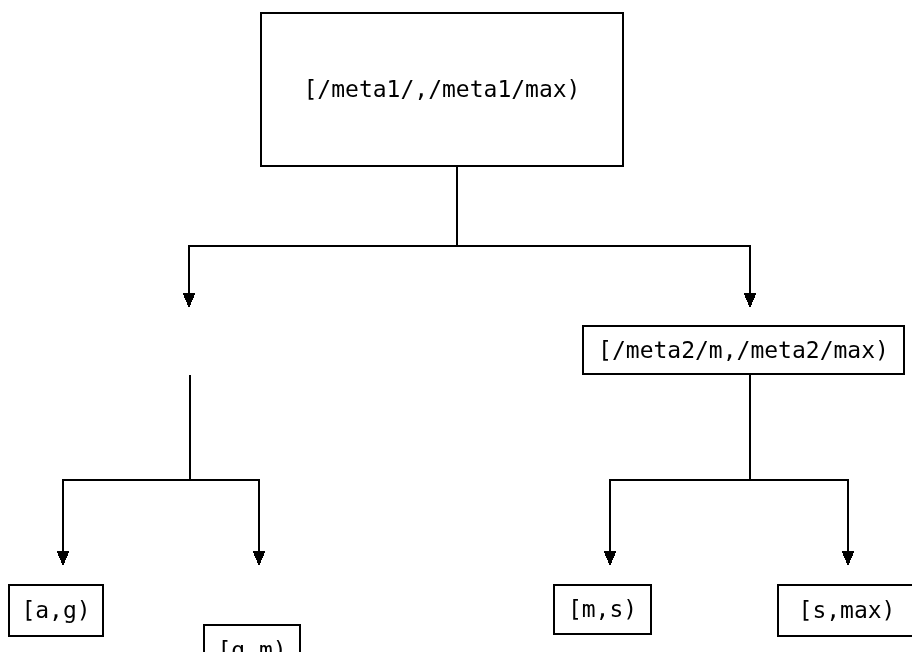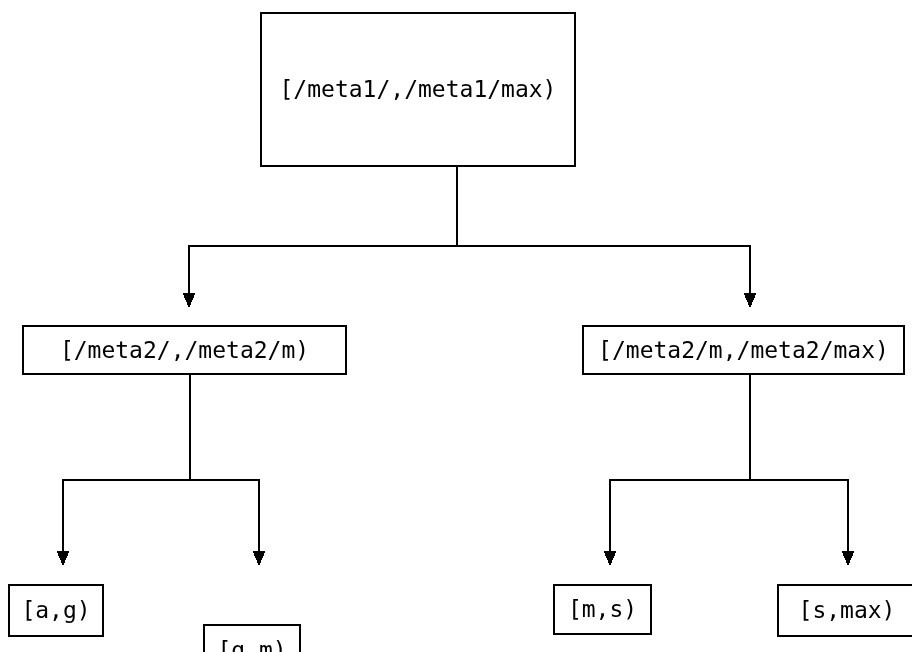--- a/index.html
+++ b/index.html
@@ -29,21 +29,21 @@
     border: 2px solid #000000;
     color: #000000;
     display: flex;
     align-items: center;
     justify-content: center;
     font-size: 23px;
     line-height: 1;
     white-space: nowrap;
     letter-spacing: 0;
   }
-  .n-root { left: 260px; top: 12px;  width: 316px; height: 155px; }
+  .n-root { left: 260px; top: 12px;  width: 364px; height: 155px; }
   .n-l    { left: 22px;  top: 325px; width: 325px; height: 50px;  }
   .n-r    { left: 582px; top: 325px; width: 323px; height: 50px;  }
   .n-ll   { left: 8px;   top: 584px; width: 96px;  height: 53px;  }
   .n-lr   { left: 203px; top: 584px; width: 98px;  height: 53px; margin-top: 40px;  }
   .n-rl   { left: 553px; top: 584px; width: 99px;  height: 51px;  }
   .n-rr   { left: 777px; top: 584px; width: 140px; height: 53px;  }
 </style>
 </head>
 <body>
 
@@ -68,21 +68,20 @@
     <path d="M750 375 V481" stroke="#000000" stroke-width="2" fill="none"></path>
     <path d="M609 480 H849" stroke="#000000" stroke-width="2" fill="none"></path>
     <path d="M610 479 V554" stroke="#000000" stroke-width="2" fill="none"></path>
     <polygon points="603.5,551 616.5,551 610,566" fill="#000000"></polygon>
     <path d="M848 479 V554" stroke="#000000" stroke-width="2" fill="none"></path>
     <polygon points="841.5,551 854.5,551 848,566" fill="#000000"></polygon>
   </svg>
 
   <div class="node n-root">[/meta1/,/meta1/max)</div>
 
-  <div class="node n-l">[/meta2/,/meta2/m)</div>
 
   <div class="node n-r">[/meta2/m,/meta2/max)</div>
 
   <div class="node n-ll">[a,g)</div>
 
   <div class="node n-lr">[g,m)</div>
 
   <div class="node n-rl">[m,s)</div>
 
   <div class="node n-rr">[s,max)</div>

